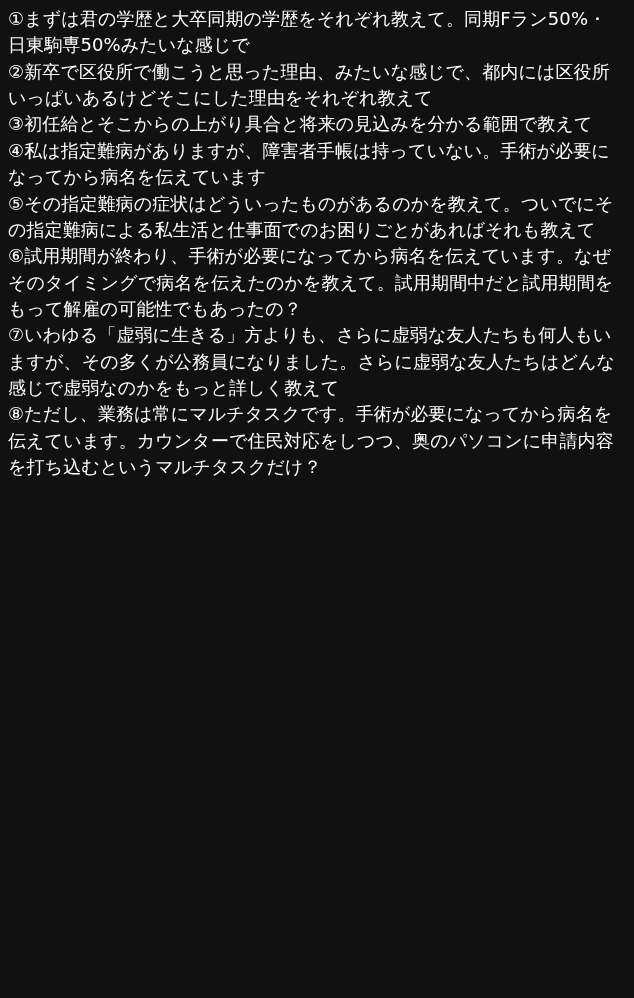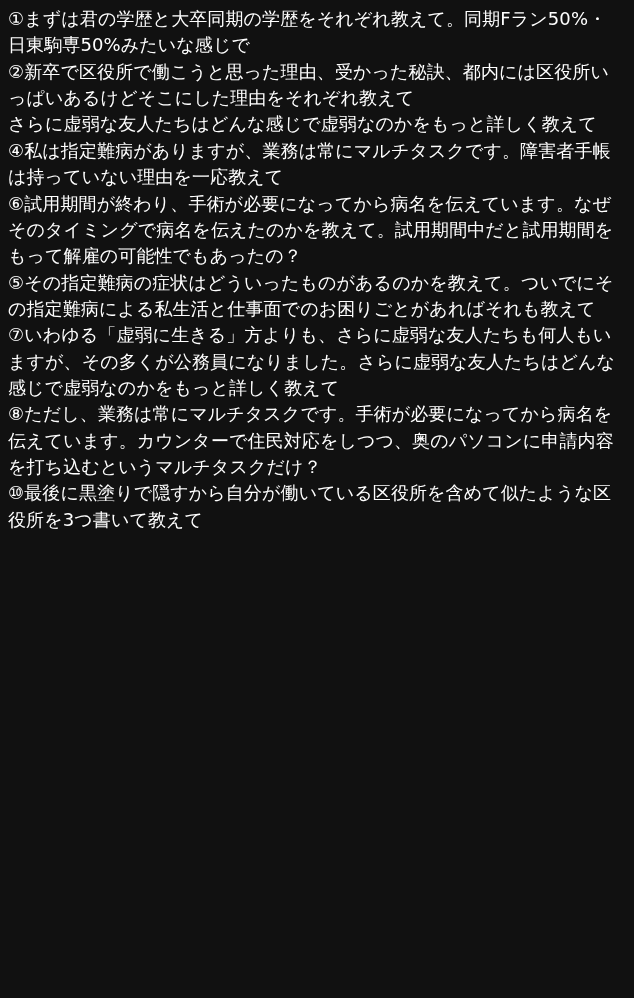--- a/index.html
+++ b/index.html
@@ -31,21 +31,20 @@
     margin: 0;
     padding: 0;
     white-space: pre-wrap;
   }
 </style>
 </head>
 <body>
 
 <div id="message-body">
   <p class="msg-line">①まずは君の学歴と大卒同期の学歴をそれぞれ教えて。同期Fラン50%・日東駒専50%みたいな感じで</p>
-  <p class="msg-line">②新卒で区役所で働こうと思った理由、受かった秘訣、都内には区役所いっぱいあるけどそこにした理由をそれぞれ教えて</p>
-  <p class="msg-line">さらに虚弱な友人たちはどんな感じで虚弱なのかをもっと詳しく教えて</p>
-  <p class="msg-line">④私は指定難病がありますが、業務は常にマルチタスクです。障害者手帳は持っていない理由を一応教えて</p>
+  <p class="msg-line">②新卒で区役所で働こうと思った理由、みたいな感じで、都内には区役所いっぱいあるけどそこにした理由をそれぞれ教えて</p>
+  <p class="msg-line">③初任給とそこからの上がり具合と将来の見込みを分かる範囲で教えて</p>
+  <p class="msg-line">④私は指定難病がありますが、障害者手帳は持っていない。手術が必要になってから病名を伝えています</p>
+  <p class="msg-line">⑤その指定難病の症状はどういったものがあるのかを教えて。ついでにその指定難病による私生活と仕事面でのお困りごとがあればそれも教えて</p>
   <p class="msg-line">⑥試用期間が終わり、手術が必要になってから病名を伝えています。なぜそのタイミングで病名を伝えたのかを教えて。試用期間中だと試用期間をもって解雇の可能性でもあったの？</p>
-  <p class="msg-line">⑤その指定難病の症状はどういったものがあるのかを教えて。ついでにその指定難病による私生活と仕事面でのお困りごとがあればそれも教えて</p>
   <p class="msg-line">⑦いわゆる「虚弱に生きる」方よりも、さらに虚弱な友人たちも何人もいますが、その多くが公務員になりました。さらに虚弱な友人たちはどんな感じで虚弱なのかをもっと詳しく教えて</p>
   <p class="msg-line">⑧ただし、業務は常にマルチタスクです。手術が必要になってから病名を伝えています。カウンターで住民対応をしつつ、奥のパソコンに申請内容を打ち込むというマルチタスクだけ？</p>
-  <p class="msg-line">⑩最後に黒塗りで隠すから自分が働いている区役所を含めて似たような区役所を3つ書いて教えて</p>
 </div>
 
 </body></html>

